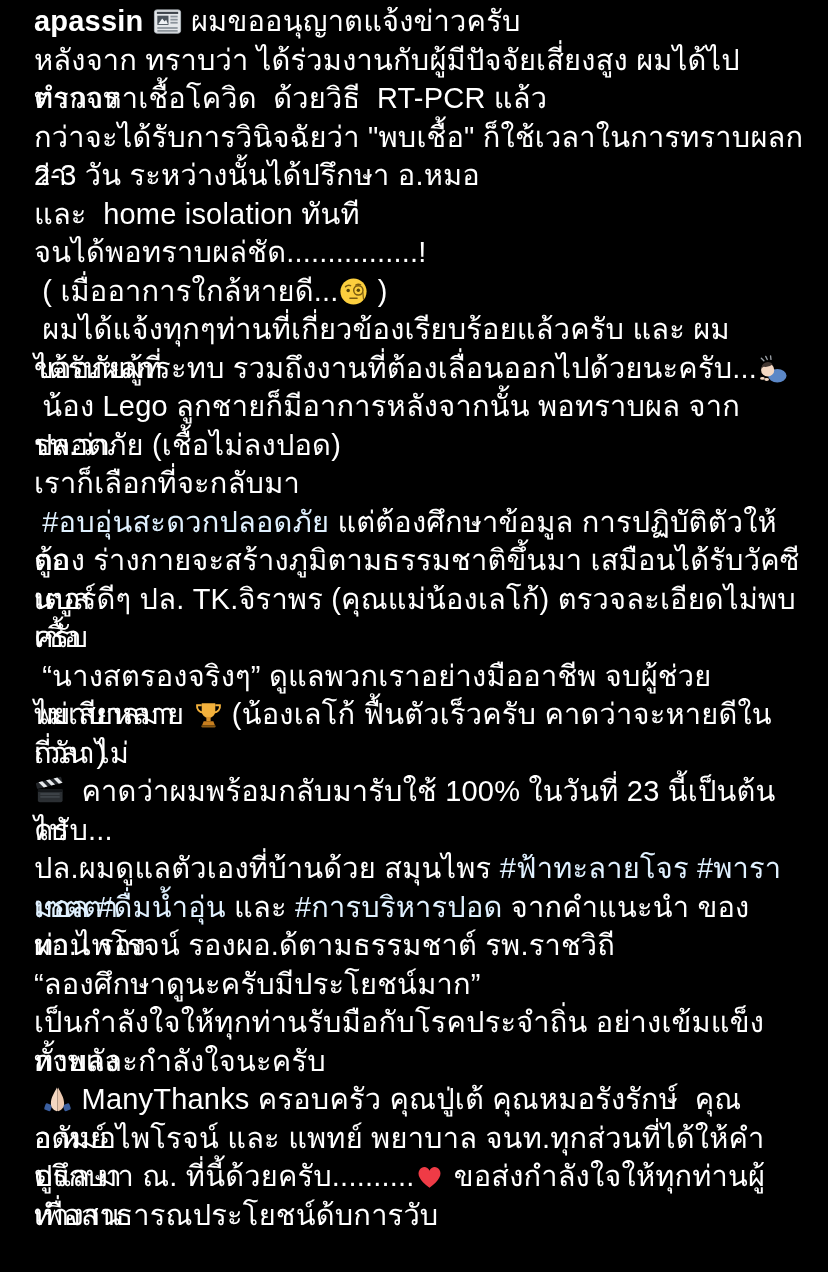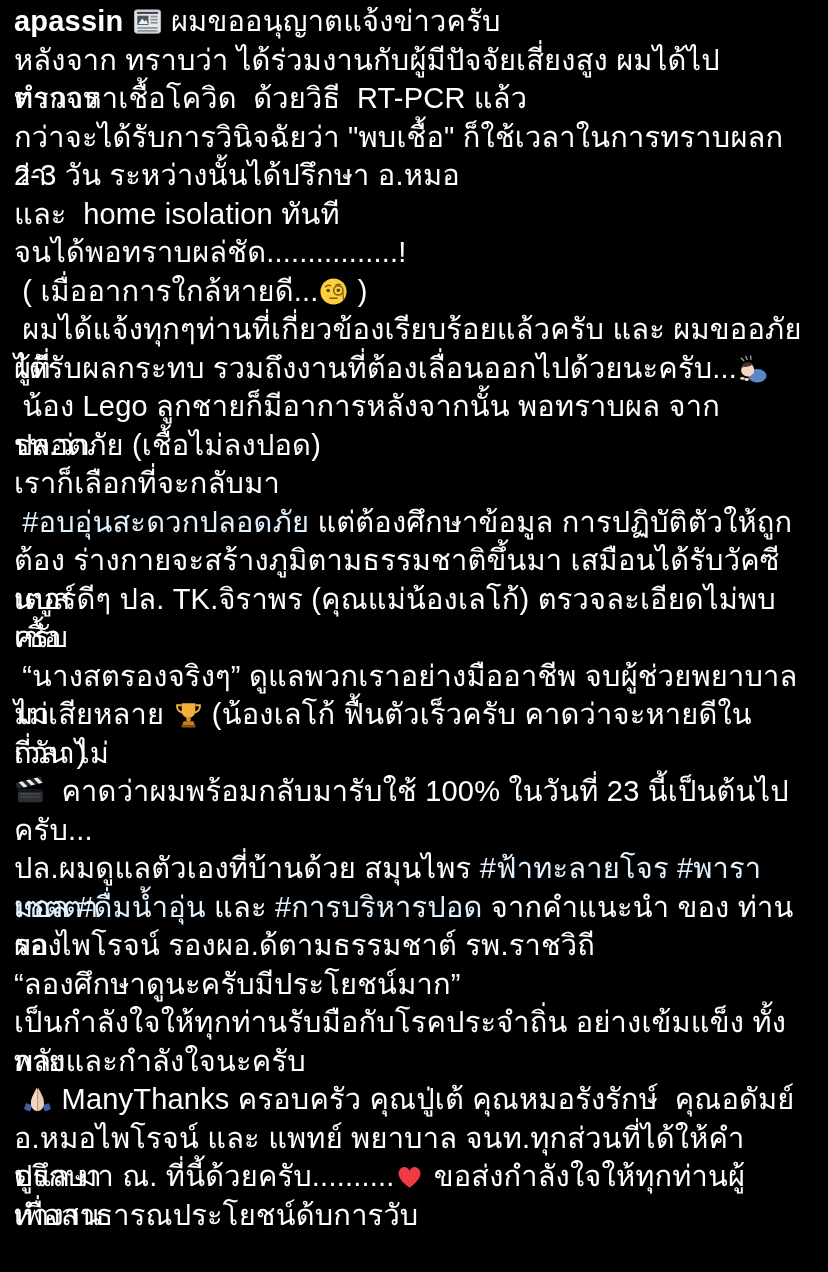--- a/index.html
+++ b/index.html
@@ -8,21 +8,21 @@
     --hashtag:#e0f1ff;
   }
   html,body{margin:0;padding:0;}
   body{
     width:828px;height:1272px;overflow:hidden;
     background:var(--bg);
   }
   .caption{
     box-sizing:border-box;
     width:828px;
-    padding:2px 24px 0 14px;
+    padding:2px 24px 0 34px;
     color:var(--text);
     font-family:"Liberation Sans","DejaVu Sans",sans-serif;
     font-size:29px;
     line-height:38.5px;
     font-weight:400;
     letter-spacing:0.2px;
   }
   .line{
     white-space:pre-wrap;
     height:38.5px;

